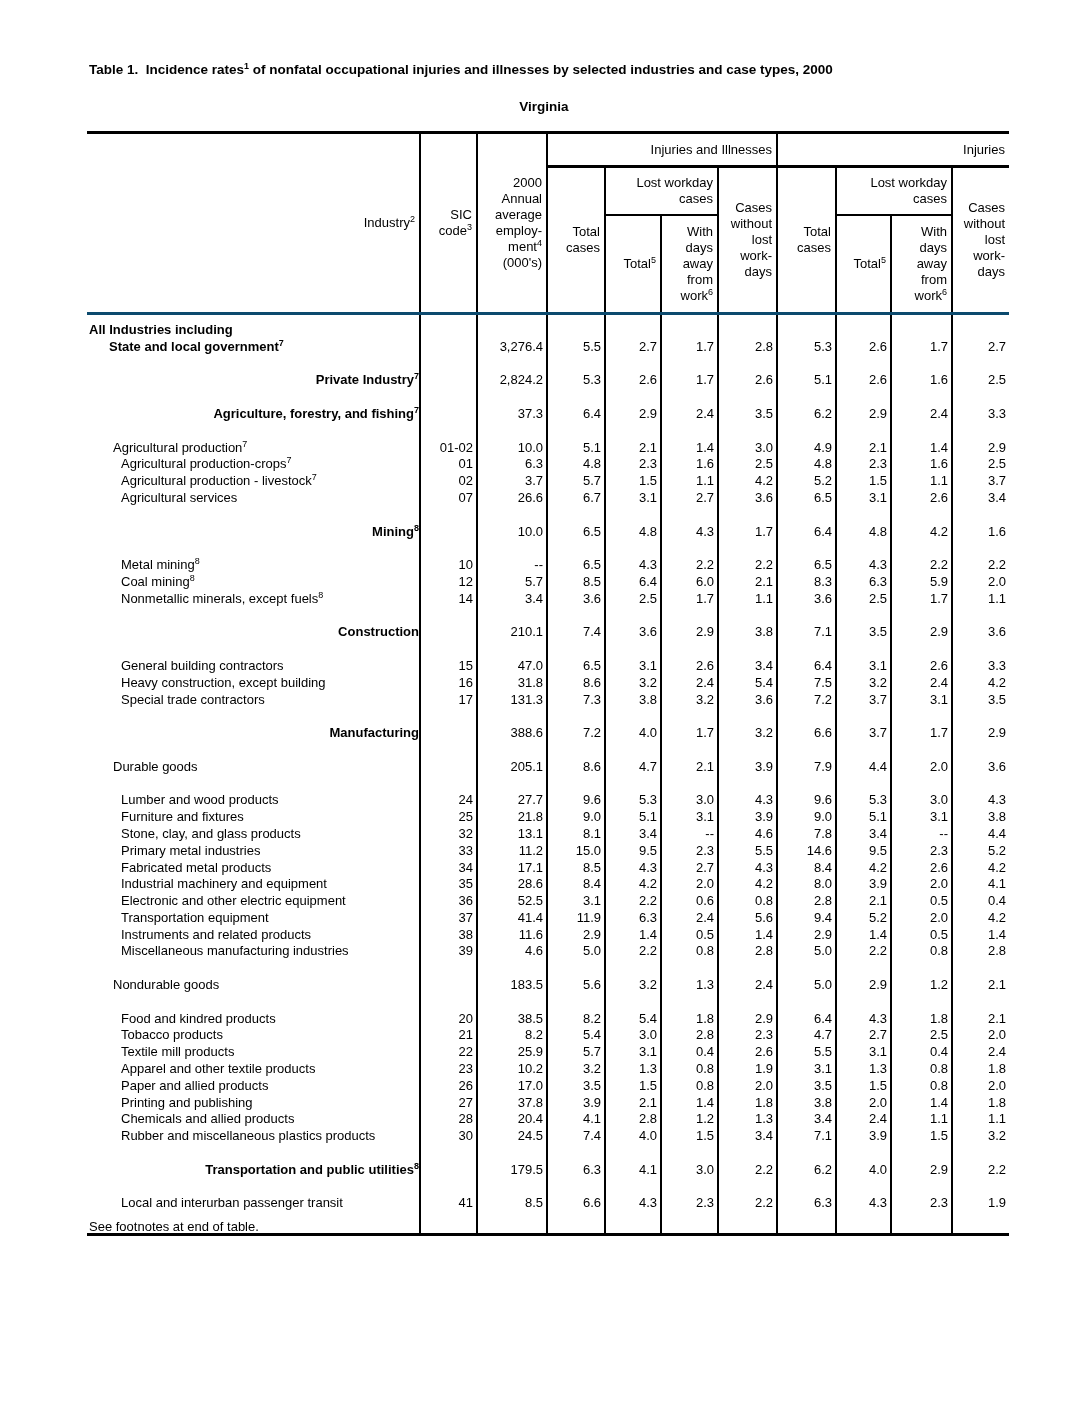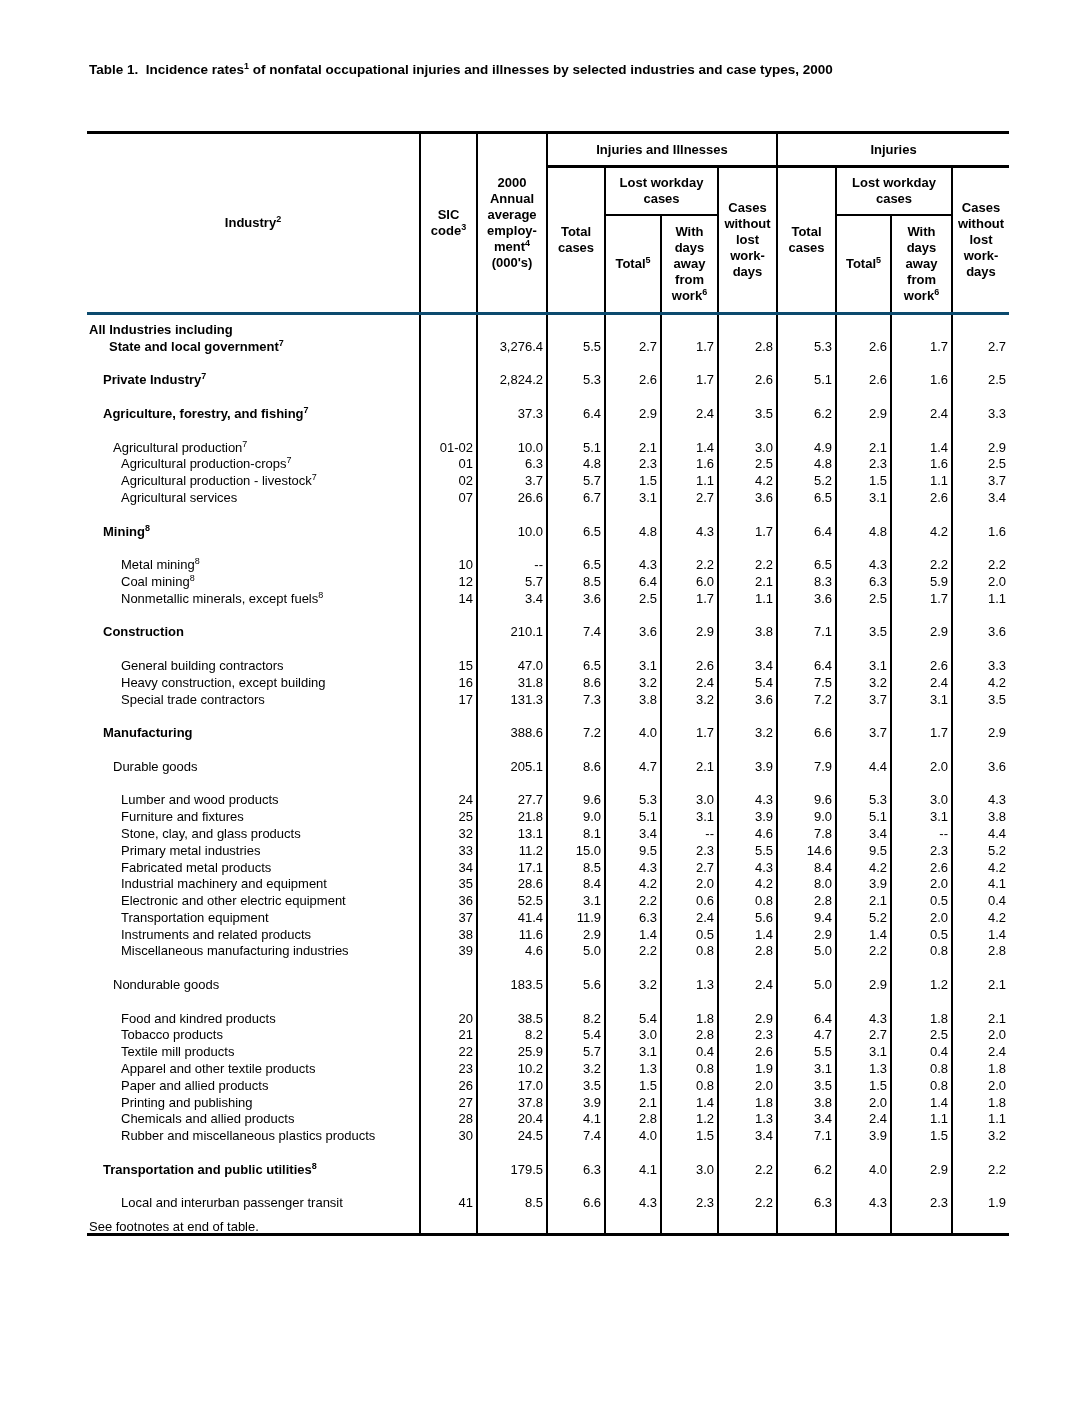--- a/index.html
+++ b/index.html
@@ -19,22 +19,22 @@
     position: absolute; left: 0; top: 99px; width: 100%;
     text-align: center; font-size: 13.5px; font-weight: bold;
   }
 
   table.rates {
     position: absolute; left: 87px; top: 131px;
     border-collapse: collapse; table-layout: fixed;
     border-top: 3px solid #000; border-bottom: 3px solid #000;
   }
   th {
-    font-weight: bold; font-size: 13px; line-height: 16px;
-    text-align: center; vertical-align: middle;
+    font-weight: normal; font-size: 13px; line-height: 16px;
+    text-align: right; vertical-align: middle;
     white-space: pre-line; padding: 4px;
   }
   tr.r1 { height: 34px; }
   tr.r2 { height: 48px; }
   tr.r3 { height: 99px; }
   .br  { border-right: 2px solid #000; }
   .bb3 { border-bottom: 3px solid #000; }
   .bb2 { border-bottom: 2px solid #000; }
   .hb  { border-bottom: 3px solid #0c4a6e; margin-left: 42px; }
 
@@ -43,37 +43,38 @@
     padding: 0 3px 0 0; vertical-align: middle;
     border-right: 2px solid #000;
     white-space: nowrap; overflow: visible;
   }
   tbody td:last-child { border-right: none; }
   tbody tr:first-child td { padding-top: 7px; }
   tbody tr:last-child td { padding-bottom: 21px; }
   td.c-num { text-align: right; }
   td.c-ind { text-align: left; padding-right: 0; }
   td.ind0 { padding-left: 2px; }
-  td.ind1 { padding-left: 16px; }
+  td.ind1 { padding-left: 16px; text-align: right; }
   td.ind2 { padding-left: 22px; }
   td.ind3 { padding-left: 26px; }
   td.ind4 { padding-left: 34px; margin-top: 20px; }
   td.b { font-weight: bold; }
 
   sup { font-size: 9px; vertical-align: super; line-height: 0; }
 
   .footnote { position: absolute; left: 89px; top: 1219px; font-size: 13px; }
   .pagenum  { position: absolute; left: 0; top: 1348px; width: 100%; text-align: center; font-size: 12.5px; }
 </style>
 </head>
 <body>
 
 <div class="page">
 
   <div class="title">Table 1.  Incidence rates<sup>1</sup> of nonfatal occupational injuries and illnesses by selected industries and case types, 2000</div>
+  <div class="subtitle">Virginia</div>
 
   <table class="rates">
     <colgroup>
       <col style="width:333px">
         <col style="width:57px">
         <col style="width:70px">
       <col style="width:58px">
         <col style="width:56px">
         <col style="width:57px">
         <col style="width:59px">

